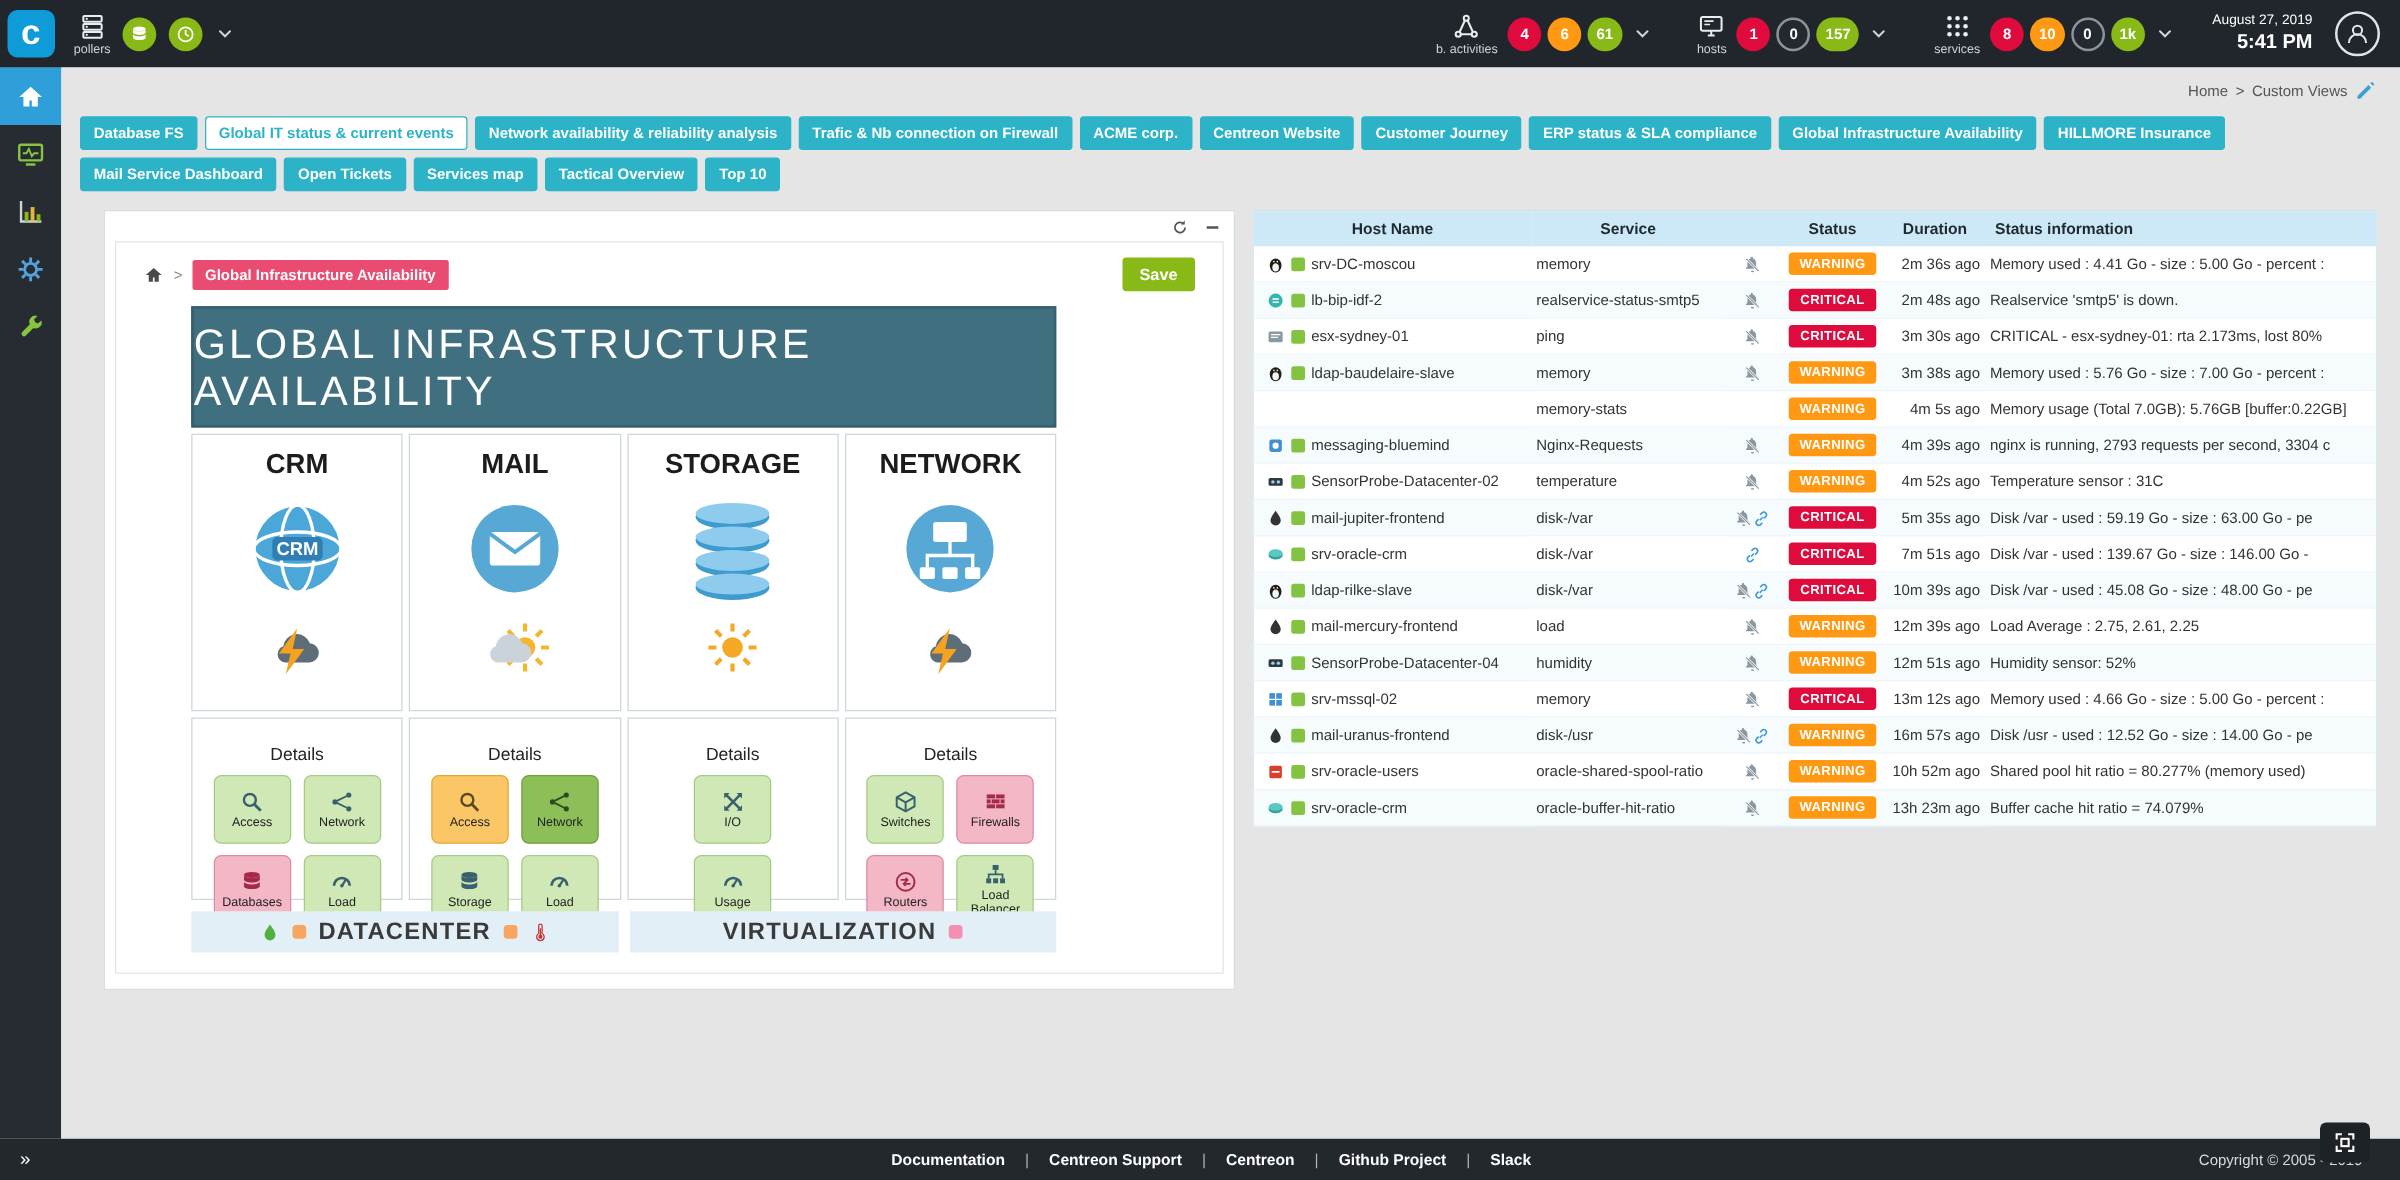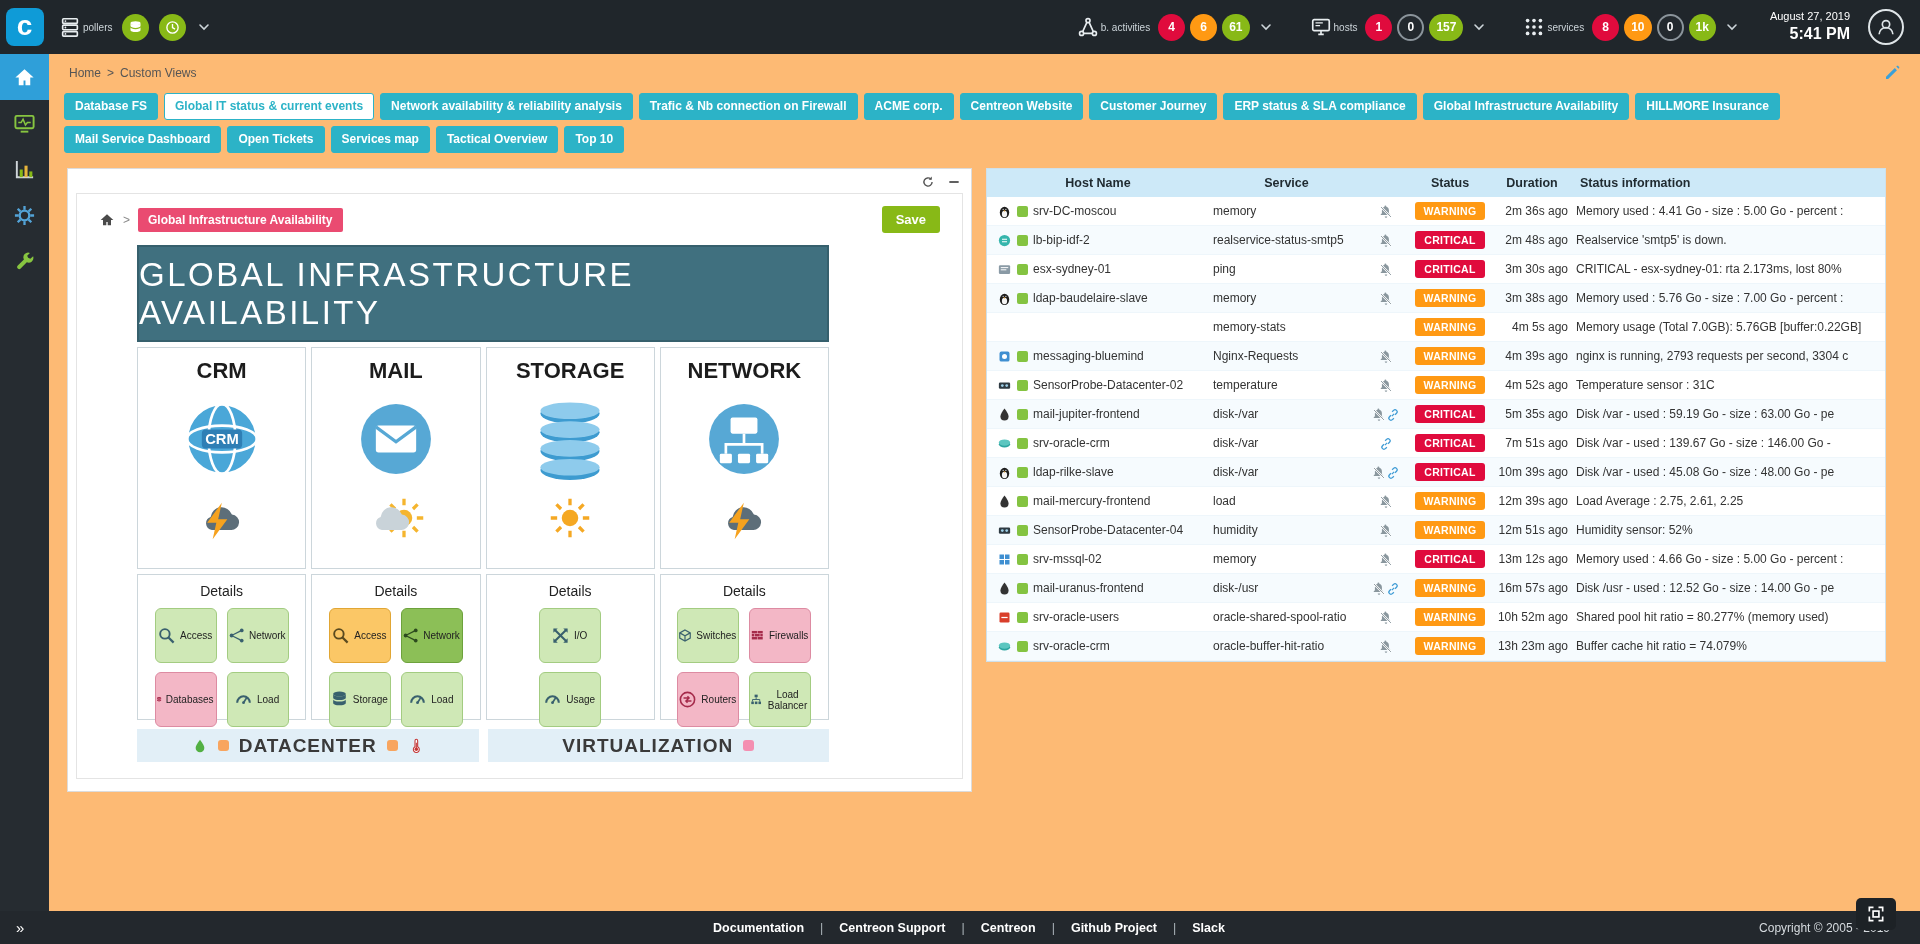--- a/index.html
+++ b/index.html
@@ -5,21 +5,21 @@
   * { margin:0; padding:0; box-sizing:border-box; }
   html,body { background:#e9e9e9; }
   body { font-family:"Liberation Sans", sans-serif; }
   .app { width:1920px; height:944px; background:#fff; position:relative; overflow:hidden; display:flex; flex-direction:column; }
 
   
   .topbar { height:54px; flex:none; background:#20262b; color:#fff; display:flex; align-items:center; }
   .logo-cell { width:49px; height:54px; flex:none; display:flex; align-items:center; justify-content:center; }
   .logo { width:38px; height:38px; border-radius:8px; background:#0f9bd7; color:#fff; font-size:28px; font-weight:bold; display:flex; align-items:center; justify-content:center; padding-bottom:3px; cursor:pointer; }
   .poller-area { display:flex; align-items:center; gap:10px; margin-left:10px; }
-  .icon-label { display:flex; flex-direction:row; align-items:center; gap:2px; }
+  .icon-label { display:flex; flex-direction:column; align-items:center; gap:2px; }
   .icon-label .ic-wrap { width:22px; height:22px; color:#e8edf0; }
   .icon-label .lbl { font-size:10px; color:#cdd5da; }
   .green-circle { width:27px; height:27px; border-radius:50%; background:#88b917; display:flex; align-items:center; justify-content:center; cursor:pointer; }
   .green-circle .ic-wrap { width:15px; height:15px; color:#fff; }
   .chev-wrap { width:16px; height:16px; color:#cdd5da; cursor:pointer; }
   .stat-zone { margin-left:auto; display:flex; align-items:center; gap:36px; margin-right:30px; }
   .stat-group { display:flex; align-items:center; gap:8px; }
   .sg-badges { display:flex; gap:5px; }
   .badge { min-width:27px; height:27px; border-radius:14px; padding:0 7px; display:flex; align-items:center; justify-content:center; font-size:12px; font-weight:bold; color:#fff; cursor:pointer; }
   .badge.critical { background:#e00b3d; }
@@ -36,21 +36,21 @@
   .mid { display:flex; flex:1; min-height:0; }
   .sidebar { width:49px; flex:none; background:#262c31; display:flex; flex-direction:column; align-items:center; }
   .side-item { width:49px; height:46px; display:flex; align-items:center; justify-content:center; cursor:pointer; }
   .side-item.active { background:#2f9fd9; }
   .side-item .ic-wrap { width:23px; height:23px; }
   .side-home { color:#ffffff; }
   .side-monitoring { color:#87c540; }
   .side-configuration { color:#53a4d8; }
   .side-administration { color:#87c540; }
 
-  .content { flex:1; min-width:0; display:flex; flex-direction:column; background:#fdba74; }
+  .content { flex:1; min-width:0; display:flex; flex-direction:column; background:#e5e5e5;align-items:flex-end; }
   .crumb-bar { display:flex; align-items:center; gap:6px; padding:11px 20px 5px; font-size:12px; color:#555; }
   .crumb-home { cursor:pointer; }
   .pencil { margin-left:auto; width:16px; height:16px; color:#3aa0d8; cursor:pointer; }
 
   .tabsbar { padding:4px 12px 4px; display:flex; flex-wrap:wrap; max-width:1890px; }
   .tab { margin:3px; padding:6px 10px; background:#2cb3c7; color:#fff; font-size:12px; font-weight:bold; border:1px solid #2cb3c7; border-radius:3px; font-family:inherit; cursor:pointer; line-height:1.1; }
   .tab.active { background:#fff; color:#2cb3c7; }
 
   .panels { display:flex; gap:14px; padding:8px 18px; align-items:flex-start; flex:1; min-height:0; }
   .panel { background:#fff; border:1px solid #dcdcdc; }
@@ -73,25 +73,25 @@
   .svc-grid, .det-grid { display:grid; grid-template-columns:repeat(4,1fr); gap:5px; margin-top:5px; }
   .svc-box { border:1px solid #ccd6db; height:222px; display:flex; flex-direction:column; align-items:center; padding-top:10px; background:#fff; }
   .svc-title { font-size:22px; font-weight:bold; color:#1c1c1c; }
   .svc-icon { width:86px; height:86px; margin-top:12px; }
   .weather { position:relative; width:54px; height:44px; margin-top:14px; display:block; }
   .w-cloud { position:absolute; left:0; top:0; width:48px; height:40px; color:#5d6e79; }
   .w-bolt { position:absolute; right:2px; bottom:-3px; width:20px; height:20px; color:#f6a21e; }
   .w-sun-big { position:absolute; left:50%; top:50%; transform:translate(-50%,-50%); width:36px; height:36px; color:#f5a823; }
   .w-sun-small { position:absolute; left:8px; top:0; width:30px; height:30px; color:#f5b52e; }
   .w-cloud-small { position:absolute; right:4px; bottom:0; width:26px; height:22px; color:#c9d3d9; }
-  .det-box { border:1px solid #ccd6db; height:146px; padding-top:8px; background:#fff; }
+  .det-box { border:1px solid #ccd6db; height:146px; padding-top:20px; background:#fff; }
   .det-title { text-align:center; font-size:14px; color:#222; margin-bottom:9px; }
   .tiles { display:grid; grid-template-columns:repeat(2,62px); gap:9px 10px; justify-content:center; }
   .det-box.narrow .tiles { grid-template-columns:62px; }
-  .tile { height:55px; border-radius:6px; display:flex; flex-direction:row; align-items:center; justify-content:center; gap:2px; cursor:pointer; }
+  .tile { height:55px; border-radius:6px; display:flex; flex-direction:column; align-items:center; justify-content:center; gap:2px; cursor:pointer; }
   .tile .tile-ic { width:19px; height:19px; }
   .tile-label { font-size:10px; color:#222; text-align:center; line-height:1.1; padding:0 2px; }
   .tile.ok { background:#cfe8b6; border:1px solid #a3cc81; color:#39606e; }
   .tile.ok-selected { background:#8cbf57; border:1px solid #6da23c; color:#2c4a1e; }
   .tile.critical { background:#f3b7c6; border:1px solid #dd8ba2; color:#a52a4a; }
   .tile.warning { background:#fbc766; border:1px solid #e1a634; color:#5a4a1f; }
   .zones { display:flex; gap:9px; margin-top:9px; }
   .zone { flex:1; height:33px; background:#e2eff7; display:flex; align-items:center; justify-content:center; gap:10px; }
   .zone-label { font-size:19px; font-weight:bold; color:#3a3a3a; letter-spacing:1px; }
   .mini-sq { width:11px; height:11px; border-radius:3px; display:inline-block; }

